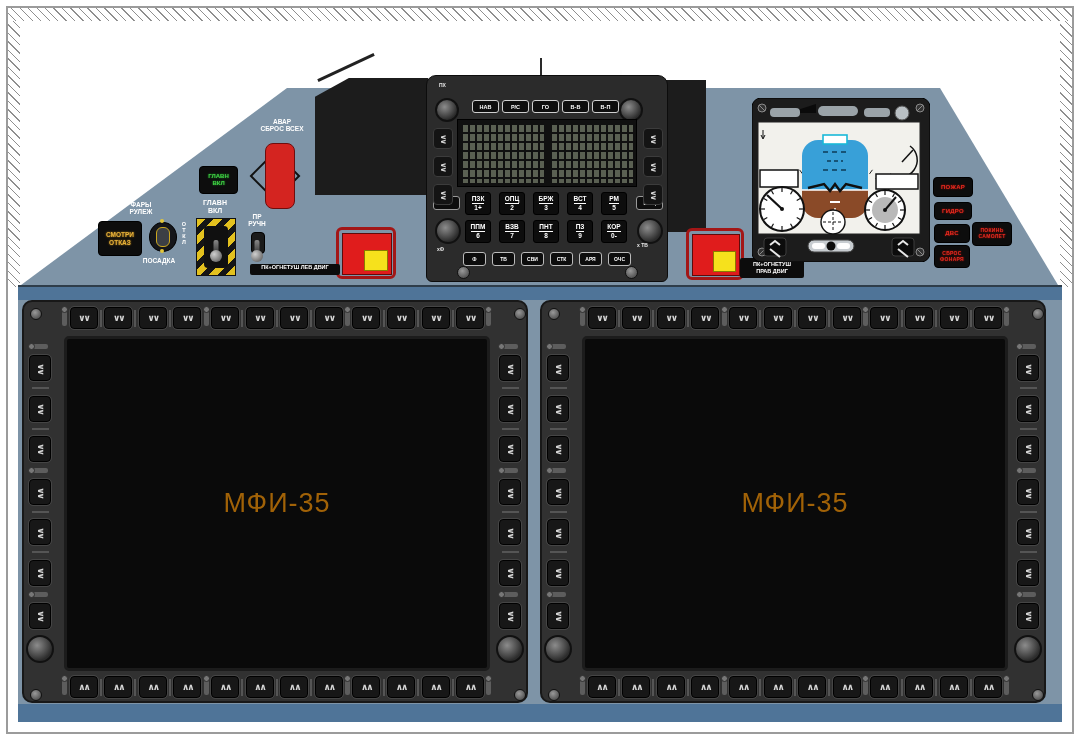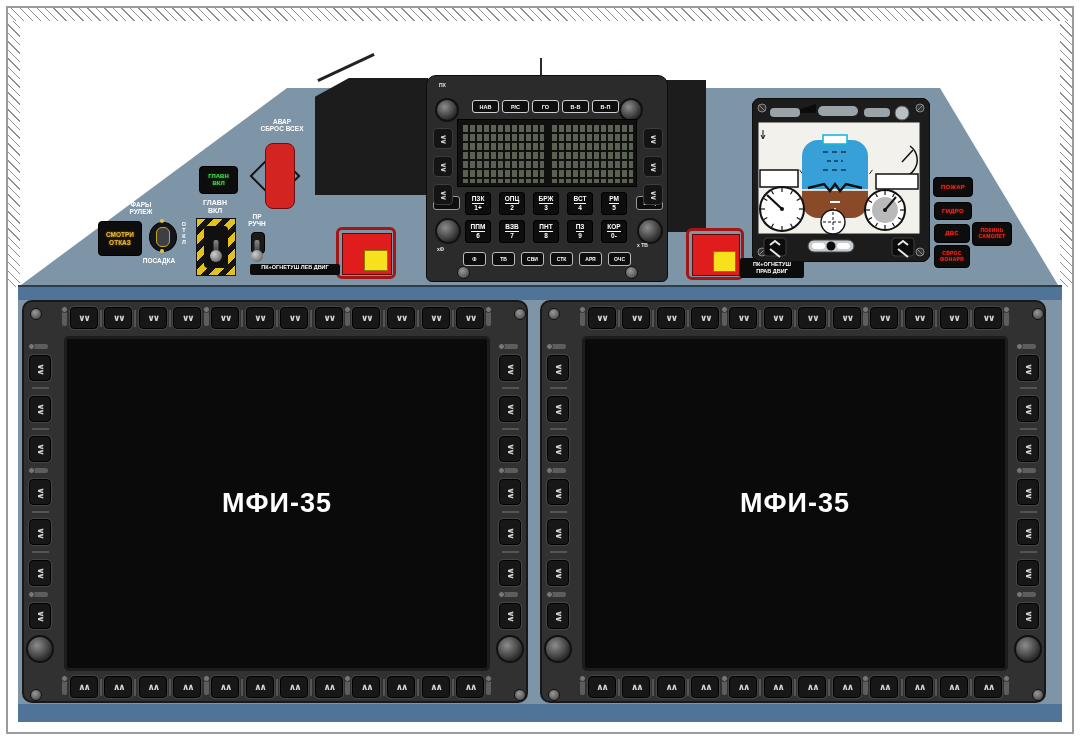--- a/index.html
+++ b/index.html
@@ -89,21 +89,21 @@
   .small-key{position:absolute;width:21px;height:12px;background:#0d0d0d;border:1px solid #bbb;border-radius:3px;
      color:#fff;font-size:5px;font-weight:bold;display:flex;align-items:center;justify-content:center;}
   .bracket-key{position:absolute;width:25px;height:12px;background:#0d0d0d;border:1px solid #999;border-radius:3px;
      color:#fff;font-size:5px;font-weight:bold;display:flex;align-items:center;justify-content:center;}
   .screw{border-radius:50%;background:radial-gradient(circle at 40% 35%,#999,#3a3a3a);border:1px solid #111;}
   
   .mfd{position:absolute;top:300px;width:506px;height:403px;background:#313131;border:2px solid #181818;border-radius:10px;box-sizing:border-box;}
   #mfd-left{left:22px;} #mfd-right{left:540px;}
   .mfd-screen{position:absolute;left:40px;top:34px;width:426px;height:335px;background:#0a0a0a;border:3px solid #1c1c1c;
      border-radius:5px;display:flex;align-items:center;justify-content:center;box-sizing:border-box;}
-  .mfd-title{color:#ffffff;font-size:27px;font-weight:bold;letter-spacing:1px;}
+  .mfd-title{color:#a16207;font-size:27px;font-weight:normal;letter-spacing:1px;}
   .bezel-row{position:absolute;left:36px;width:434px;height:26px;display:flex;align-items:center;justify-content:space-evenly;}
   .bezel-row.top{top:3px;} .bezel-row.bottom{top:372px;}
   .bezel-col{position:absolute;top:36px;width:28px;height:331px;display:flex;flex-direction:column;align-items:center;justify-content:space-evenly;}
   .bezel-col.left{left:2px;} .bezel-col.right{left:472px;}
   .bz-btn{background:#171717;border:1px solid #000;outline:1px solid #454545;border-radius:4px;color:#d6d6d6;
      display:flex;align-items:center;justify-content:center;font-weight:bold;}
   .bz-btn.h{width:26px;height:20px;} .bz-btn.v{width:20px;height:24px;}
   .bz-btn span{font-size:9px;letter-spacing:-2px;line-height:1;}
   .bz-btn.v span{transform:rotate(90deg);}
   .peg{width:5px;height:15px;background:#5d5d5d;border-radius:2px;position:relative;}

